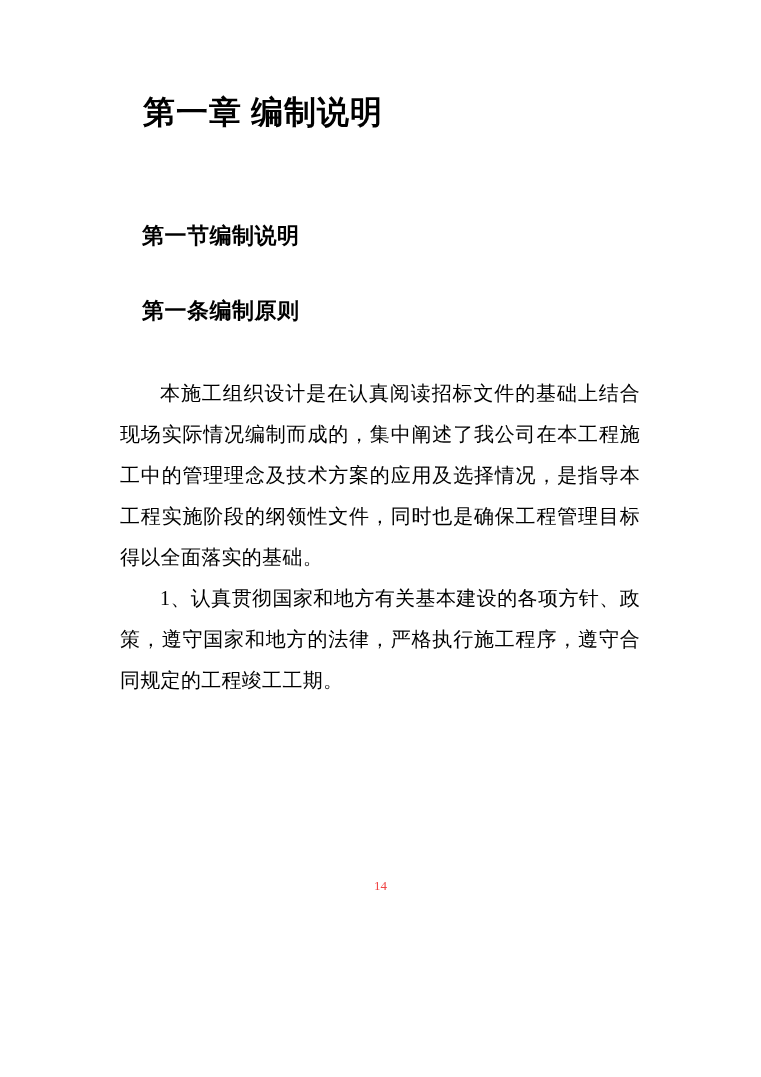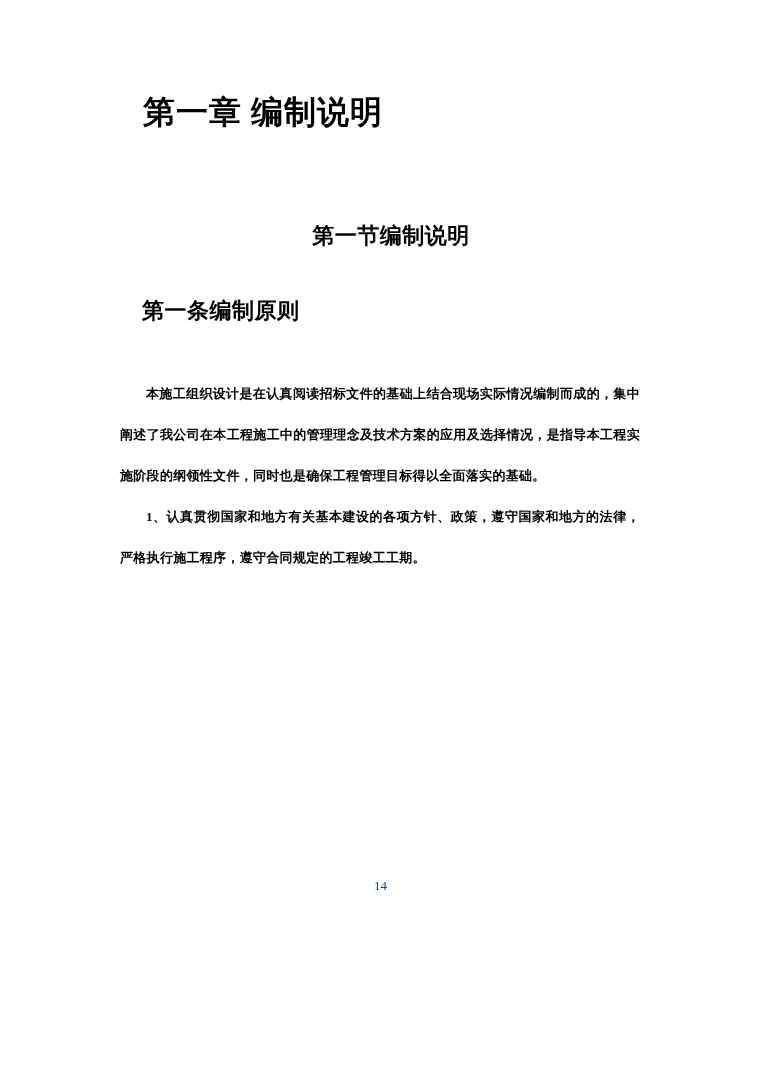--- a/index.html
+++ b/index.html
@@ -25,49 +25,47 @@
     margin: 0 0 0 23px;
     letter-spacing: 1px;
     white-space: pre;
   }
   .section-heading {
     font-size: 22px;
     font-weight: bold;
     line-height: 1.3;
     margin: 90px 0 0 22px;
     letter-spacing: 0.5px;
-    text-align: center;
   }
   .clause-heading {
     font-size: 22px;
     font-weight: bold;
     line-height: 1.3;
     margin: 46px 0 0 22px;
     letter-spacing: 0.5px;
   }
   .doc-body {
     margin-top: 48px;
   }
   .doc-body p {
     margin: 0;
-    font-size: 13px;
+    font-size: 20px;
     line-height: 41px;
     letter-spacing: 0.3px;
     text-align: justify;
     text-indent: 2em;
-    font-weight: bold;
   }
   .page-number {
     position: absolute;
     bottom: 28px;
     left: 0;
     right: 0;
     text-align: center;
     font-size: 13px;
-    color: #0c4a6e;
+    color: #ef4444;
   }
 </style>
 </head>
 <body>
 
 <div class="page">
   <h1 class="chapter-title">第一章 编制说明</h1>
 
   <h2 class="section-heading">第一节编制说明</h2>
 

